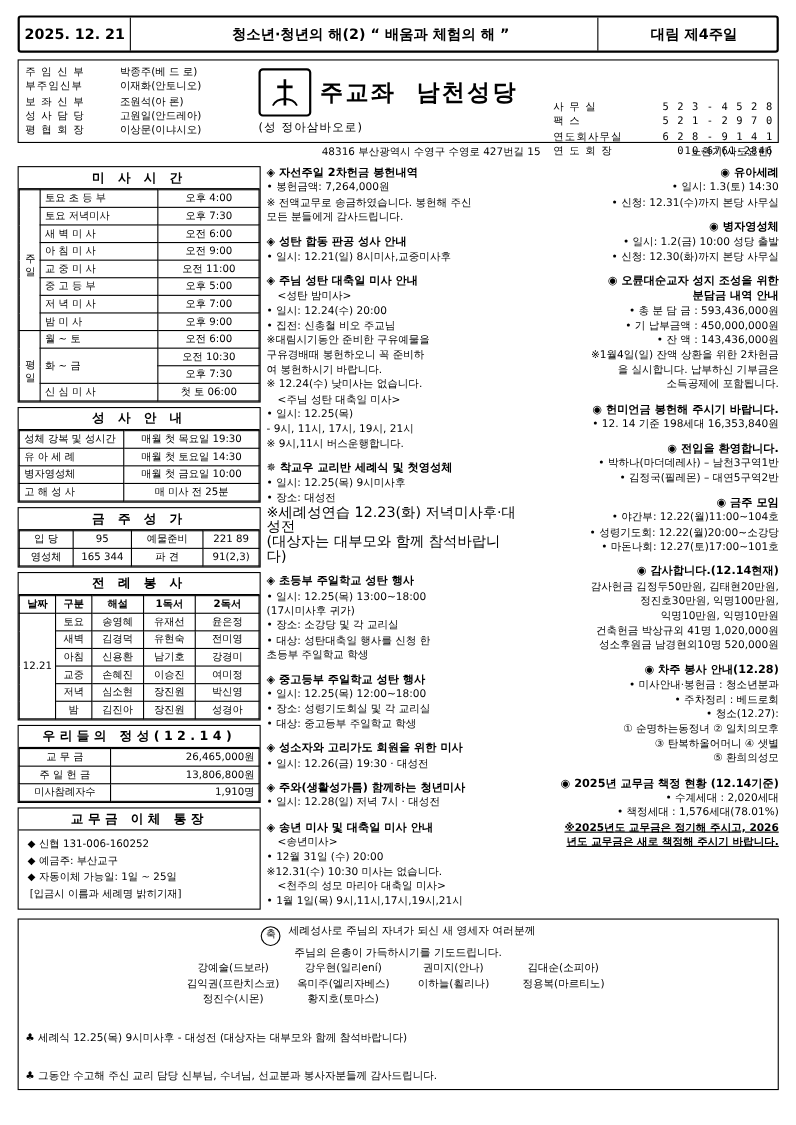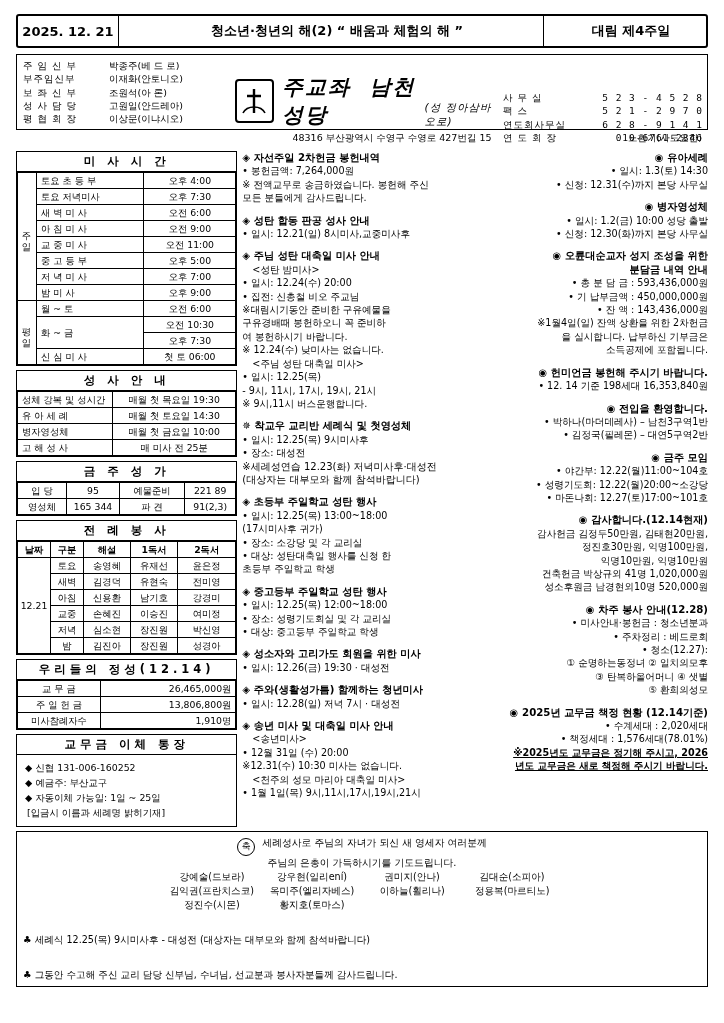--- a/index.html
+++ b/index.html
@@ -9,21 +9,21 @@
   .banner{border:2px solid #000;border-radius:3px;height:30px;display:flex;align-items:center;font-weight:bold;font-size:13px;gap:12px;}
   .banner .cell{display:flex;align-items:center;justify-content:center;height:100%;}
   .banner .b1{width:100px;border-right:1px solid #000;}
   .banner .b2{flex:1;border-right:1px solid #000;padding:0 6px;}
   .banner .b3{width:150px;}
   
   .masthead{margin-top:6px;border:1px solid #000;display:flex;height:74px;}
   .mh-left{width:210px;border-right:0;padding:4px 2px 0 6px;font-size:9.5px;line-height:13.3px;}
   .mh-left .row{display:flex;}
   .mh-left .lbl{width:86px;letter-spacing:1px;}
-  .mh-mid{flex:1;display:flex;align-items:flex-end;justify-content:center;flex-direction:row;font-style:italic;}
+  .mh-mid{flex:1;display:flex;align-items:flex-start;justify-content:center;flex-direction:column;}
   .logo-line{display:flex;align-items:center;gap:8px;}
   .logo-mark{width:44px;height:40px;border:2px solid #000;border-radius:4px;position:relative;display:flex;align-items:center;justify-content:center;font-weight:bold;font-size:19px;}
   .church-name{font-size:21px;font-weight:bold;letter-spacing:2px;}
   .church-sub{font-size:10.5px;margin-top:3px;letter-spacing:1px;}
   .mh-right{width:200px;font-size:9.5px;line-height:13.3px;padding:4px 4px 0 2px;margin-top:32px;}
   .mh-right .row{display:flex;justify-content:space-between;}
   .mh-right .lbl{letter-spacing:1px;}
   .addr-row{border-top:0;display:flex;font-size:9.5px;padding:2px 6px;gap:48px;}
   .addr-row .addr{flex:1;text-align:center;}
   .addr-row .ed{width:150px;text-align:right;}
@@ -46,21 +46,21 @@
   .sec{margin-bottom:5px;}
   .bullet{font-weight:bold;}
   .ind{padding-left:10px;}
   .under{text-decoration:underline;}
   
   .bottom{margin-top:4px;border:1px solid #000;padding:4px 6px 4px 6px;font-size:9.5px;line-height:14px;}
   .bottom .line1{text-align:center;font-size:9.8px;}
   .names{display:flex;justify-content:center;gap:16px;margin-top:0;font-size:9.6px;}
   .names .ncol{min-width:84px;text-align:center;}
   .footnote{margin-top:21px;font-size:9.6px;}
-  .tiny{font-size:10px;}
+  .tiny{font-size:13px;}
   .mono-num{font-family:"DejaVu Sans Mono","Liberation Mono",monospace;letter-spacing:1px;}
   .b{font-weight:bold;}
 </style>
 </head>
 <body>
 
 <div class="page">
 
   <div class="banner">
     <div class="cell b1">2025. 12. 21</div>

